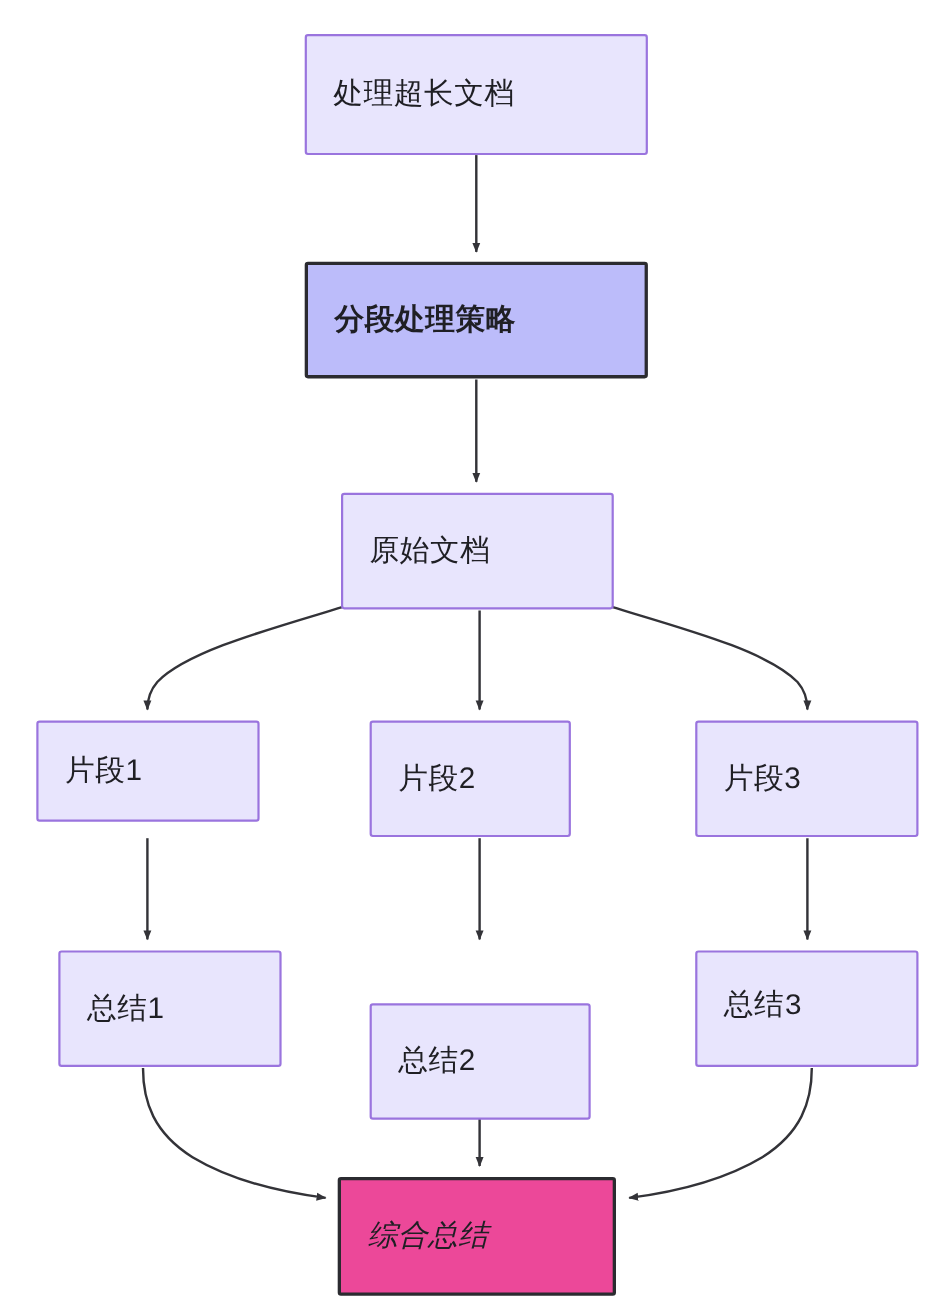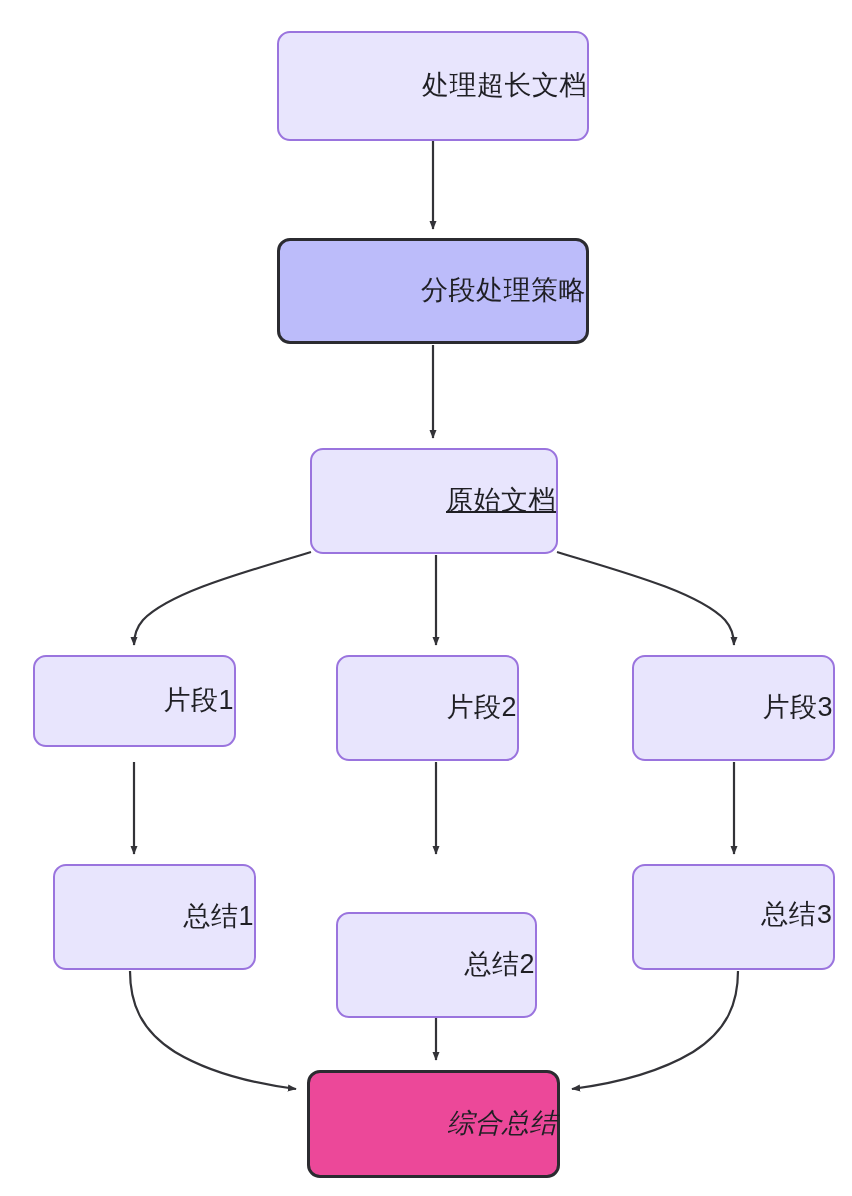--- a/index.html
+++ b/index.html
@@ -23,29 +23,29 @@
     top: 0;
     width: 852px;
     height: 1196px;
     pointer-events: none;
   }
   .node {
     position: absolute;
     box-sizing: border-box;
     display: flex;
     align-items: center;
-    justify-content: flex-end;
+    justify-content: flex-start;
     text-align: center;
     color: #1f1f24;
     font-size: 27px;
     line-height: 1.25;
     letter-spacing: 0.5px;
     background: #e7e4fb;
     border: 2px solid #9370db;
-    border-radius: 13px;
+    border-radius: 3px;
     z-index: 2;
     padding-left: 24px;
   }
   .node.normal {
     background: #e8e5fd;
     border: 2px solid #9a74de;
   }
   .node.highlight {
     background: #bcbcfa;
     border: 3px solid #2b2b30;
@@ -92,25 +92,25 @@
 
     <path d="M436,971 L436,1060" fill="none" stroke="#333338" stroke-width="2.2" marker-end="url(#arrowhead)"></path>
 
     <path d="M738,971 C738,1002 728,1030 693,1052 C653,1076 603,1085 572,1089" fill="none" stroke="#333338" stroke-width="2.2" marker-end="url(#arrowhead)"></path>
   </svg>
 
   <div class="node normal" style="left:277px; top:31px; width:312px; height:110px;">
     <span class="node-label">处理超长文档</span>
   </div>
 
-  <div class="node highlight" style="left:277px; top:238px; width:312px; height:106px;">
+  <div class="node highlight" style="left:277px; top:238px; width:312px; height:106px;font-weight:bold;">
     <span class="node-label">分段处理策略</span>
   </div>
 
-  <div class="node normal" style="left:310px; top:448px; width:248px; height:106px;text-decoration:underline;">
+  <div class="node normal" style="left:310px; top:448px; width:248px; height:106px;">
     <span class="node-label">原始文档</span>
   </div>
 
   <div class="node normal" style="left:33px; top:655px; width:203px; height:92px;">
     <span class="node-label">片段1</span>
   </div>
 
   <div class="node normal" style="left:336px; top:655px; width:183px; height:106px;">
     <span class="node-label">片段2</span>
   </div>

